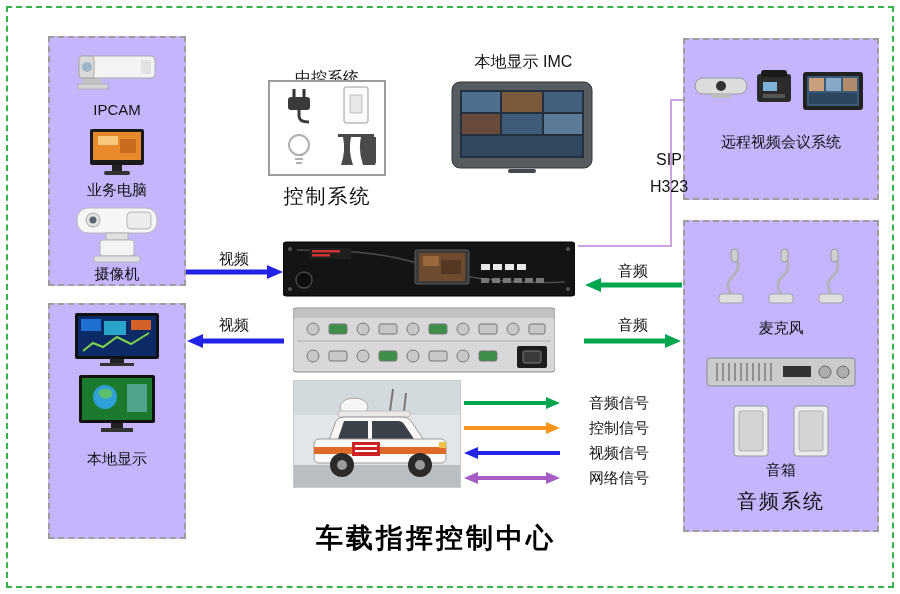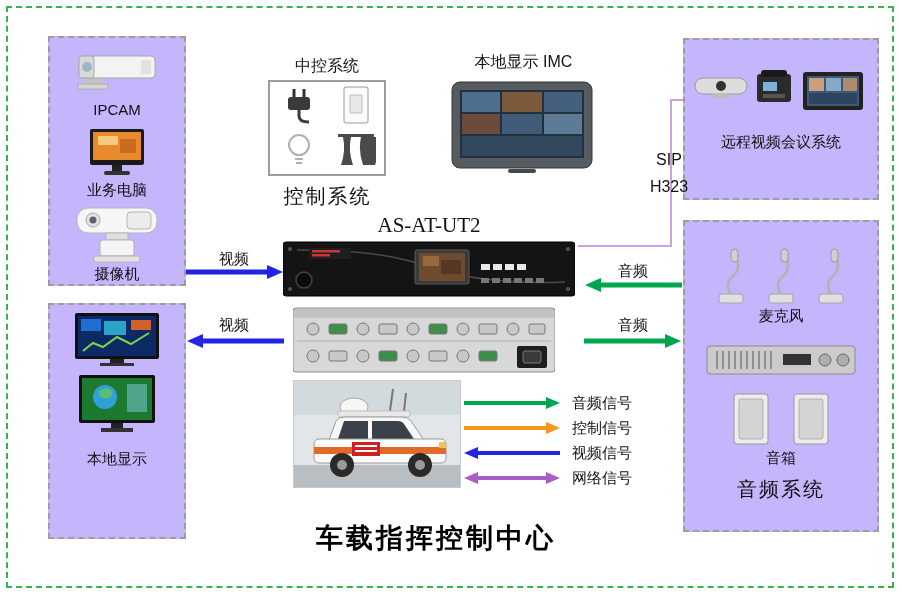--- a/index.html
+++ b/index.html
@@ -15,21 +15,21 @@
   .lbl    { font-size:15px; color:#111; text-align:center; line-height:20px; }
   .lbl-md { font-size:16px; color:#111; text-align:center; }
   .lbl-lg { font-size:20px; color:#111; text-align:center; letter-spacing:2px; }
 
   
   #box-sources { left:48px; top:36px; width:138px; height:250px; }
   #box-local   { left:48px; top:303px; width:138px; height:236px; }
   #box-local .bottom-label { margin-top:auto; margin-bottom:8px; }
 
   
-  #control-header { position:absolute; left:267px; top:56px; width:120px; }
+  #control-header { position:absolute; left:267px; top:68px; width:120px; }
   #control-box { position:absolute; left:268px; top:80px; width:118px; height:96px;
                  border:2px solid #9c9c9c; background:#fff;
                  display:grid; grid-template-columns:1fr 1fr; grid-template-rows:1fr 1fr; }
   #control-box .cell { display:flex; align-items:center; justify-content:center; }
   #control-footer { position:absolute; left:260px; top:183px; width:135px; }
 
   
   #imc-header { position:absolute; left:436px; top:52px; width:175px; }
   #imc-tablet { position:absolute; left:448px; top:80px; }
 
@@ -37,39 +37,39 @@
   #box-conf { left:683px; top:38px; width:196px; height:162px; }
   #box-conf .devices { margin-top:22px; }
   #box-conf .lbl { margin-top:14px; }
   #protocol { position:absolute; left:640px; top:146px; width:58px; text-align:center;
               font-size:16px; line-height:27px; color:#111; }
 
   
   #box-audio { left:683px; top:220px; width:196px; height:312px; }
   .mic-row { display:flex; gap:18px; margin-top:26px; }
   .spk-row { display:flex; gap:20px; margin-top:14px; }
-  #box-audio .mic-label { }
+  #box-audio .mic-label { margin-top:12px; }
   #box-audio .amp { margin-top:16px; }
   #box-audio .spk-label { margin-top:2px; }
   #box-audio .sys-label { margin-top:8px; }
 
   
   #device-model { position:absolute; left:283px; top:213px; width:292px; text-align:center;
                   font-family:"Liberation Serif","DejaVu Serif",serif; font-size:21px; color:#111; }
   #rack1 { position:absolute; left:283px; top:238px; }
   #rack2 { position:absolute; left:293px; top:306px; }
   #vehicle { position:absolute; left:293px; top:380px; border:1px solid #c9c9c9; }
 
   
   .flow-arrow { position:absolute; }
   .flow-label { position:absolute; width:60px; text-align:center; font-size:15px; color:#111; }
 
   
   #legend { position:absolute; left:462px; top:394px; display:flex; flex-direction:column; }
-  .legend-row { display:flex; align-items:center; gap:10px; height:18px; margin-bottom:7px; }
+  .legend-row { display:flex; align-items:center; gap:27px; height:18px; margin-bottom:7px; }
   .legend-row .lbl { font-size:15px; }
 
   
   #net-overlay { position:absolute; left:0; top:0; width:900px; height:594px; pointer-events:none; }
 
   
   #main-title { position:absolute; left:236px; top:520px; width:400px; text-align:center;
                 font-size:27px; font-weight:bold; color:#000; letter-spacing:3px; }
 </style>
 </head>
@@ -253,21 +253,20 @@
       </svg>
       <svg width="40" height="54">
         <rect x="3" y="2" width="34" height="50" rx="3" fill="#ececec" stroke="#9a9a9a"></rect>
         <rect x="8" y="7" width="24" height="40" rx="2" fill="#d4d4d4" stroke="#b0b0b0"></rect>
       </svg>
     </div>
     <div class="lbl spk-label">音箱</div>
     <div class="lbl-lg sys-label">音频系统</div>
   </div>
 
-  <div id="device-model">AS-AT-UT2</div>
 
   <svg id="rack1" width="292" height="62">
     <rect x="0" y="4" width="292" height="54" rx="3" fill="#141414" stroke="#000"></rect>
     <circle cx="7" cy="11" r="2" fill="#555"></circle>
       <circle cx="7" cy="51" r="2" fill="#555"></circle>
     <circle cx="285" cy="11" r="2" fill="#555"></circle>
       <circle cx="285" cy="51" r="2" fill="#555"></circle>
     <path d="M14 12 C 90 12 120 20 150 30 C 185 42 240 46 282 44" stroke="#4a4a4a" stroke-width="1.5" fill="none"></path>
     <rect x="26" y="10" width="42" height="11" fill="#1f1f1f"></rect>
     <rect x="29" y="12" width="28" height="2.5" fill="#cc3333"></rect>

